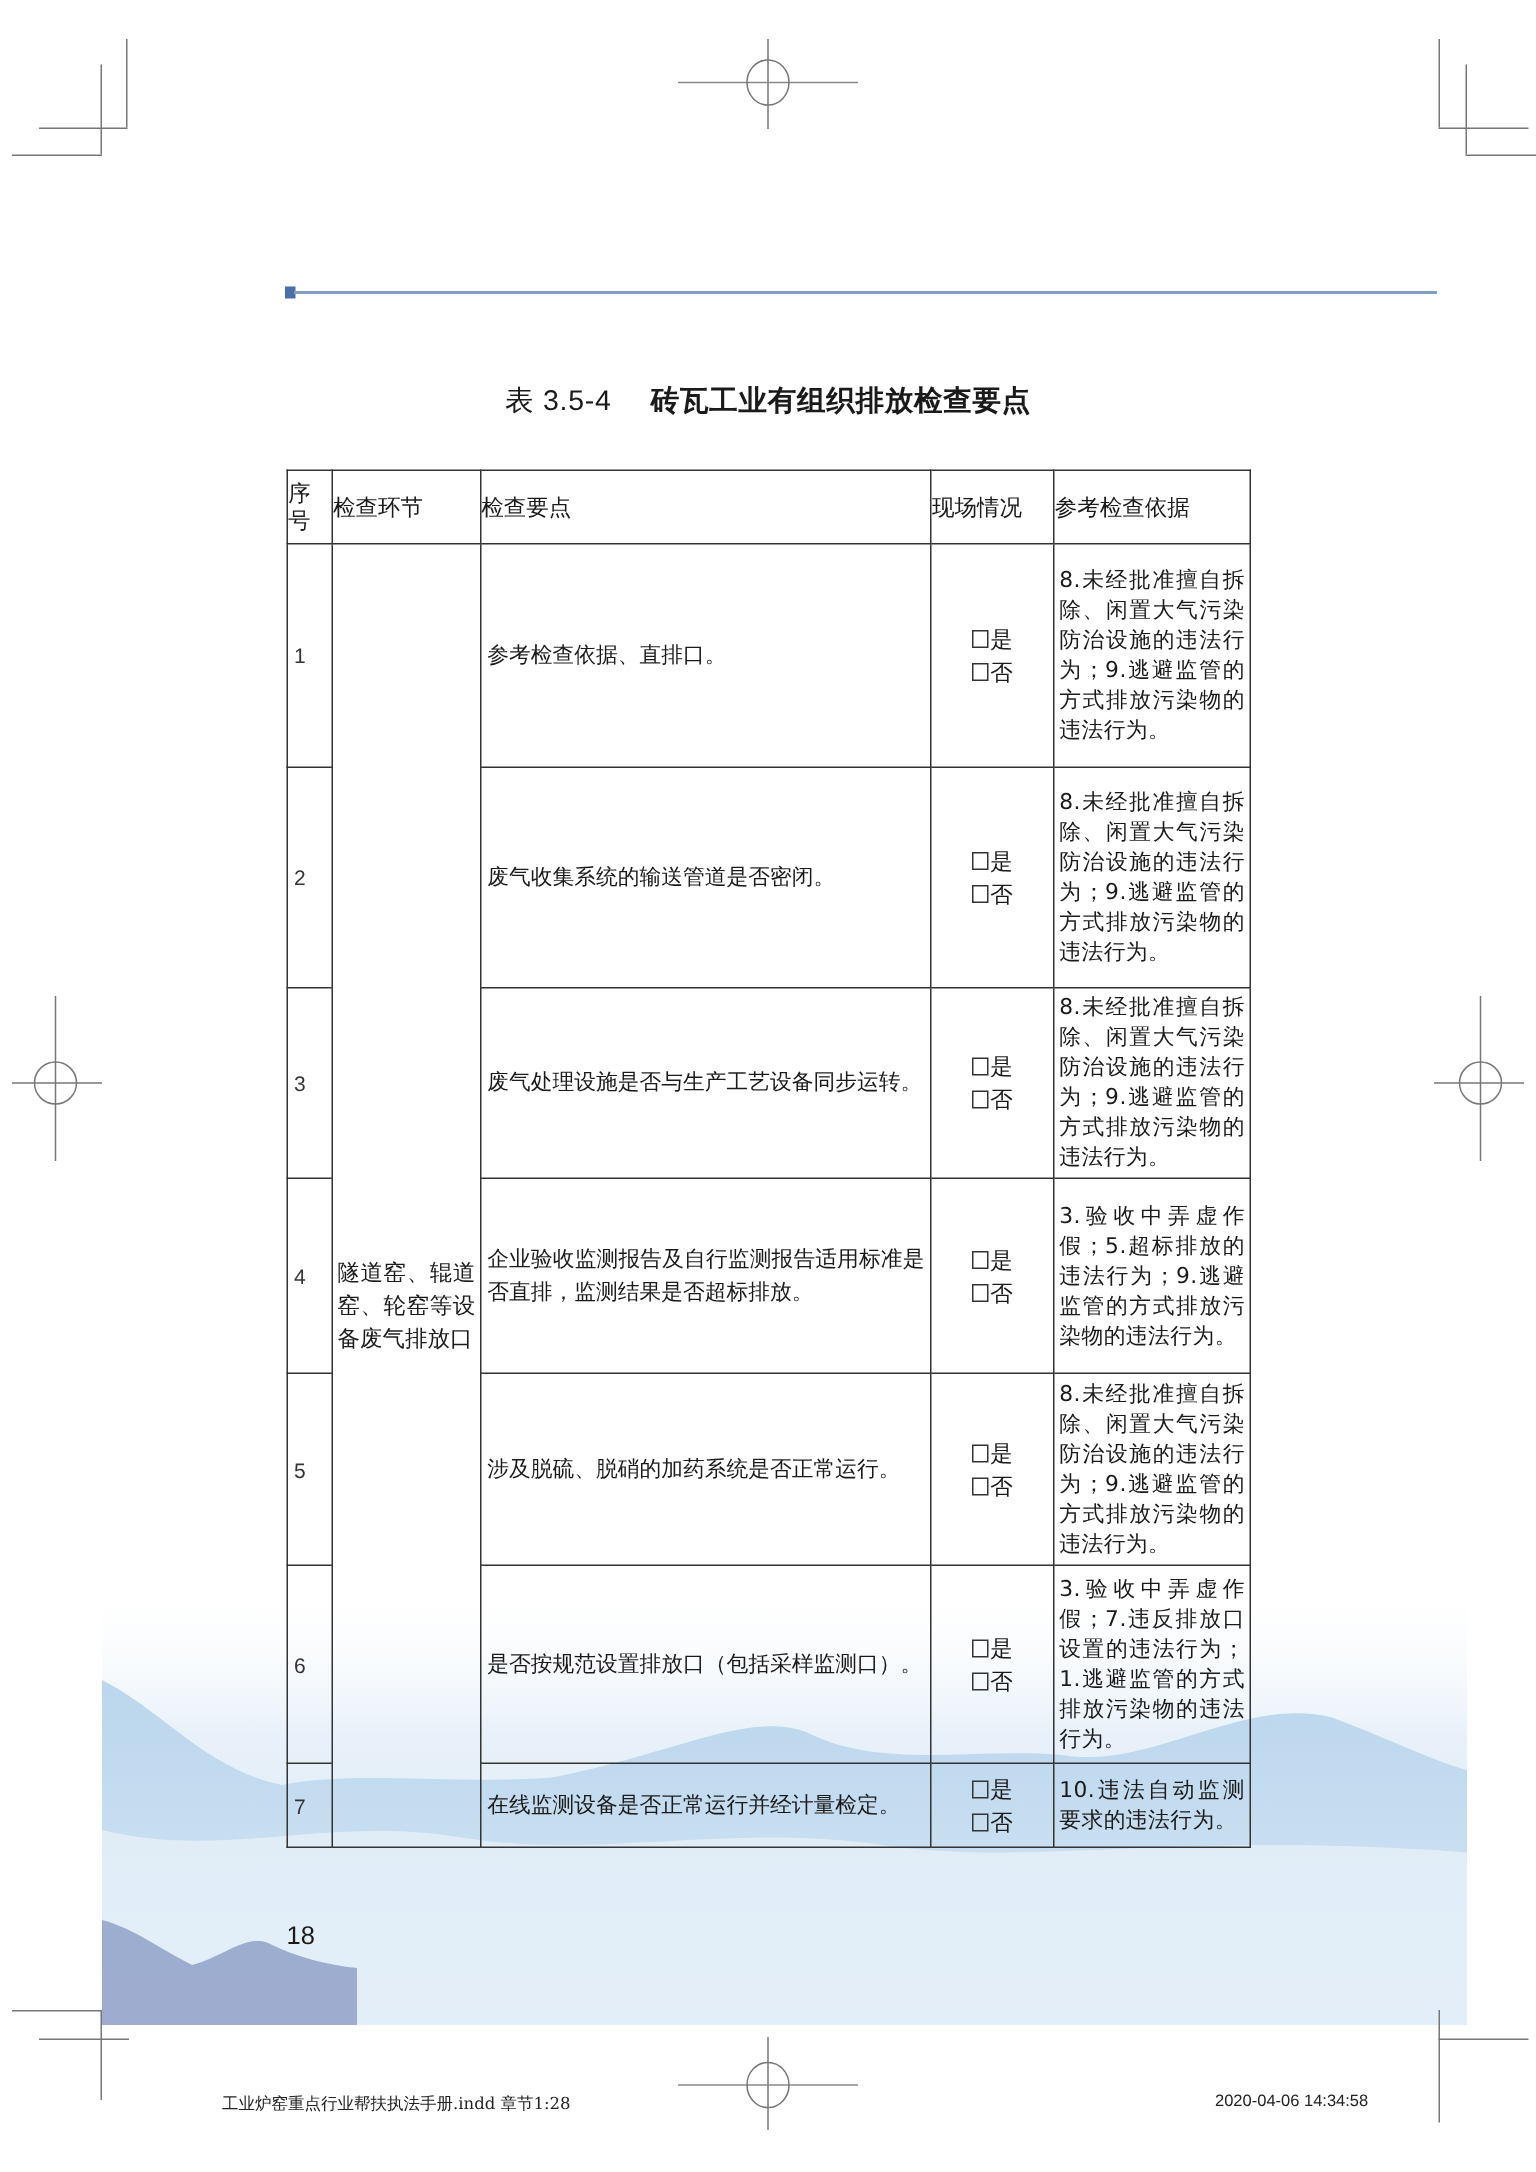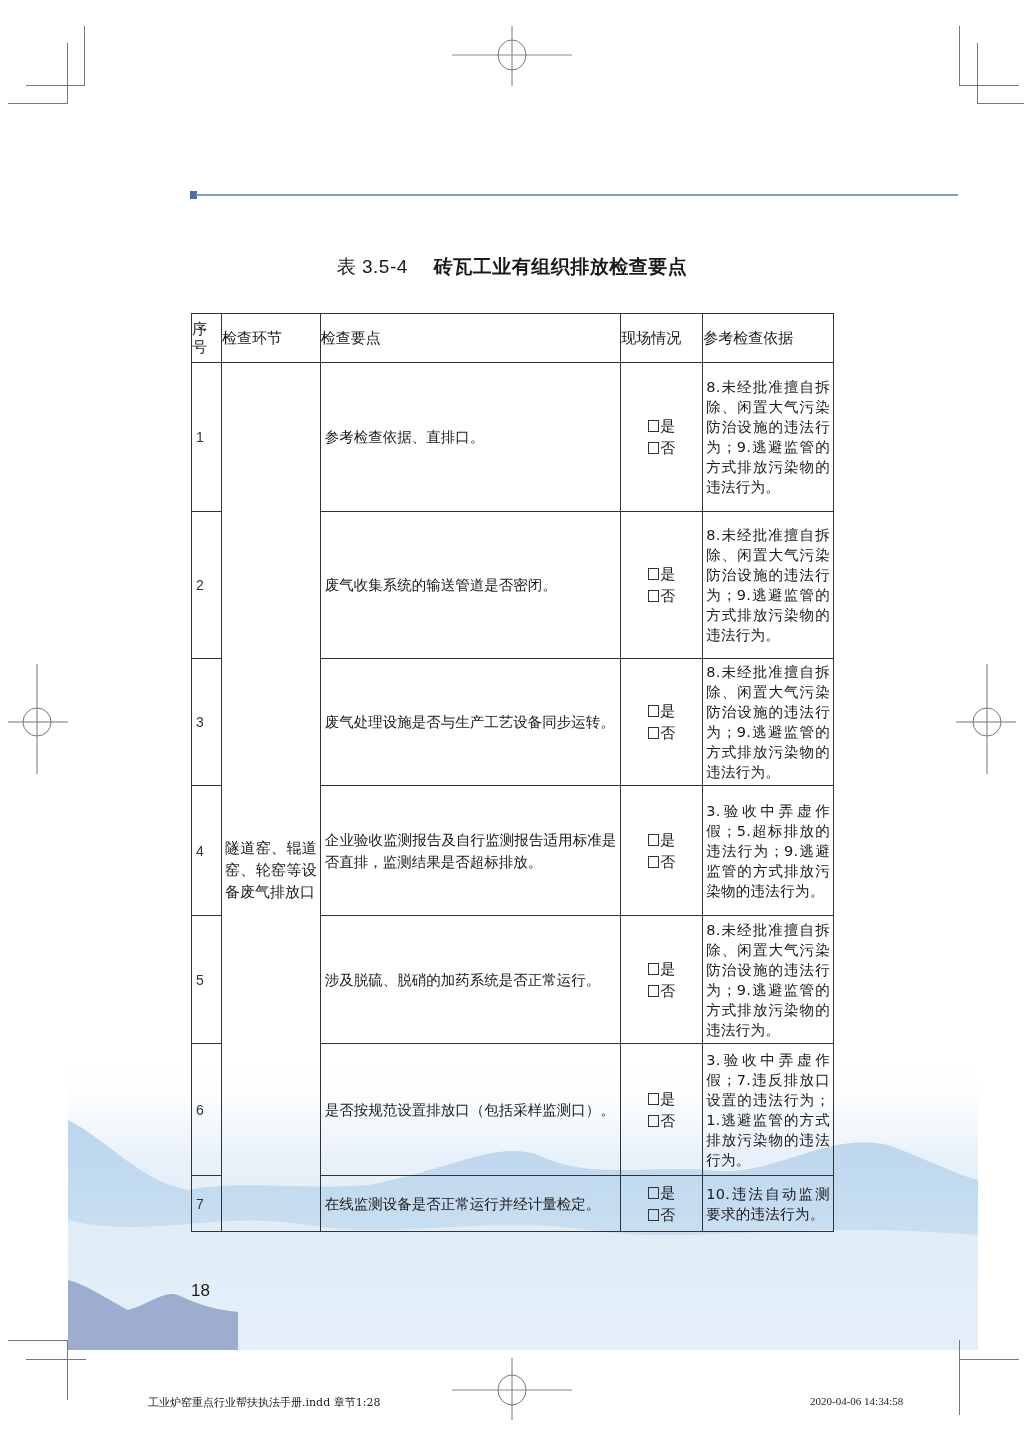--- a/index.html
+++ b/index.html
@@ -31,21 +31,21 @@
     td.seq { text-align: left; padding-left: 4px; font-family: "Liberation Sans", sans-serif; font-size: 14px; color: #333; }
     td.stage { text-align: justify; padding: 4px 3px; line-height: 22px; font-size: 15px; }
     td.point { padding: 0 4px; line-height: 22px; text-align: justify; }
     td.status { text-align: center; line-height: 22px; font-size: 15px; }
     td.ref { padding: 2px 3px; line-height: 20px; font-size: 14.5px; text-align: justify; letter-spacing: 0.3px; }
     .box { display: inline-block; width: 11px; height: 12px; border: 1.2px solid #333; margin-right: 1px; vertical-align: -1px; }
     .hdr-seq { line-height: 18px; }
 
     .page-number { position: absolute; left: 191px; top: 1281px; font-family: "Liberation Sans", sans-serif; font-size: 17px; z-index: 2; }
     .slug-left { position: absolute; left: 106px; top: 1395px; font-size: 11px; font-family: "DejaVu Serif", serif; color: #222; z-index: 2; margin-left: 42px; }
-    .slug-right { position: absolute; left: 810px; top: 1395px; font-size: 11px; font-family: Liberation Serif, serif; color: #222; z-index: 2; }
+    .slug-right { position: absolute; left: 810px; top: 1395px; font-size: 11px; font-family: Liberation Sans, sans-serif; color: #222; z-index: 2; }
   </style>
 </head>
 <body>
 
 <svg class="bg-mountains" viewBox="0 0 910 300" preserveAspectRatio="none">
   <defs>
     <linearGradient id="sky" x1="0" y1="0" x2="0" y2="1">
       <stop offset="0" stop-color="#ffffff" stop-opacity="0"></stop>
       <stop offset="0.35" stop-color="#e3eef8" stop-opacity="0.8"></stop>
       <stop offset="1" stop-color="#d5e6f4" stop-opacity="1"></stop>

